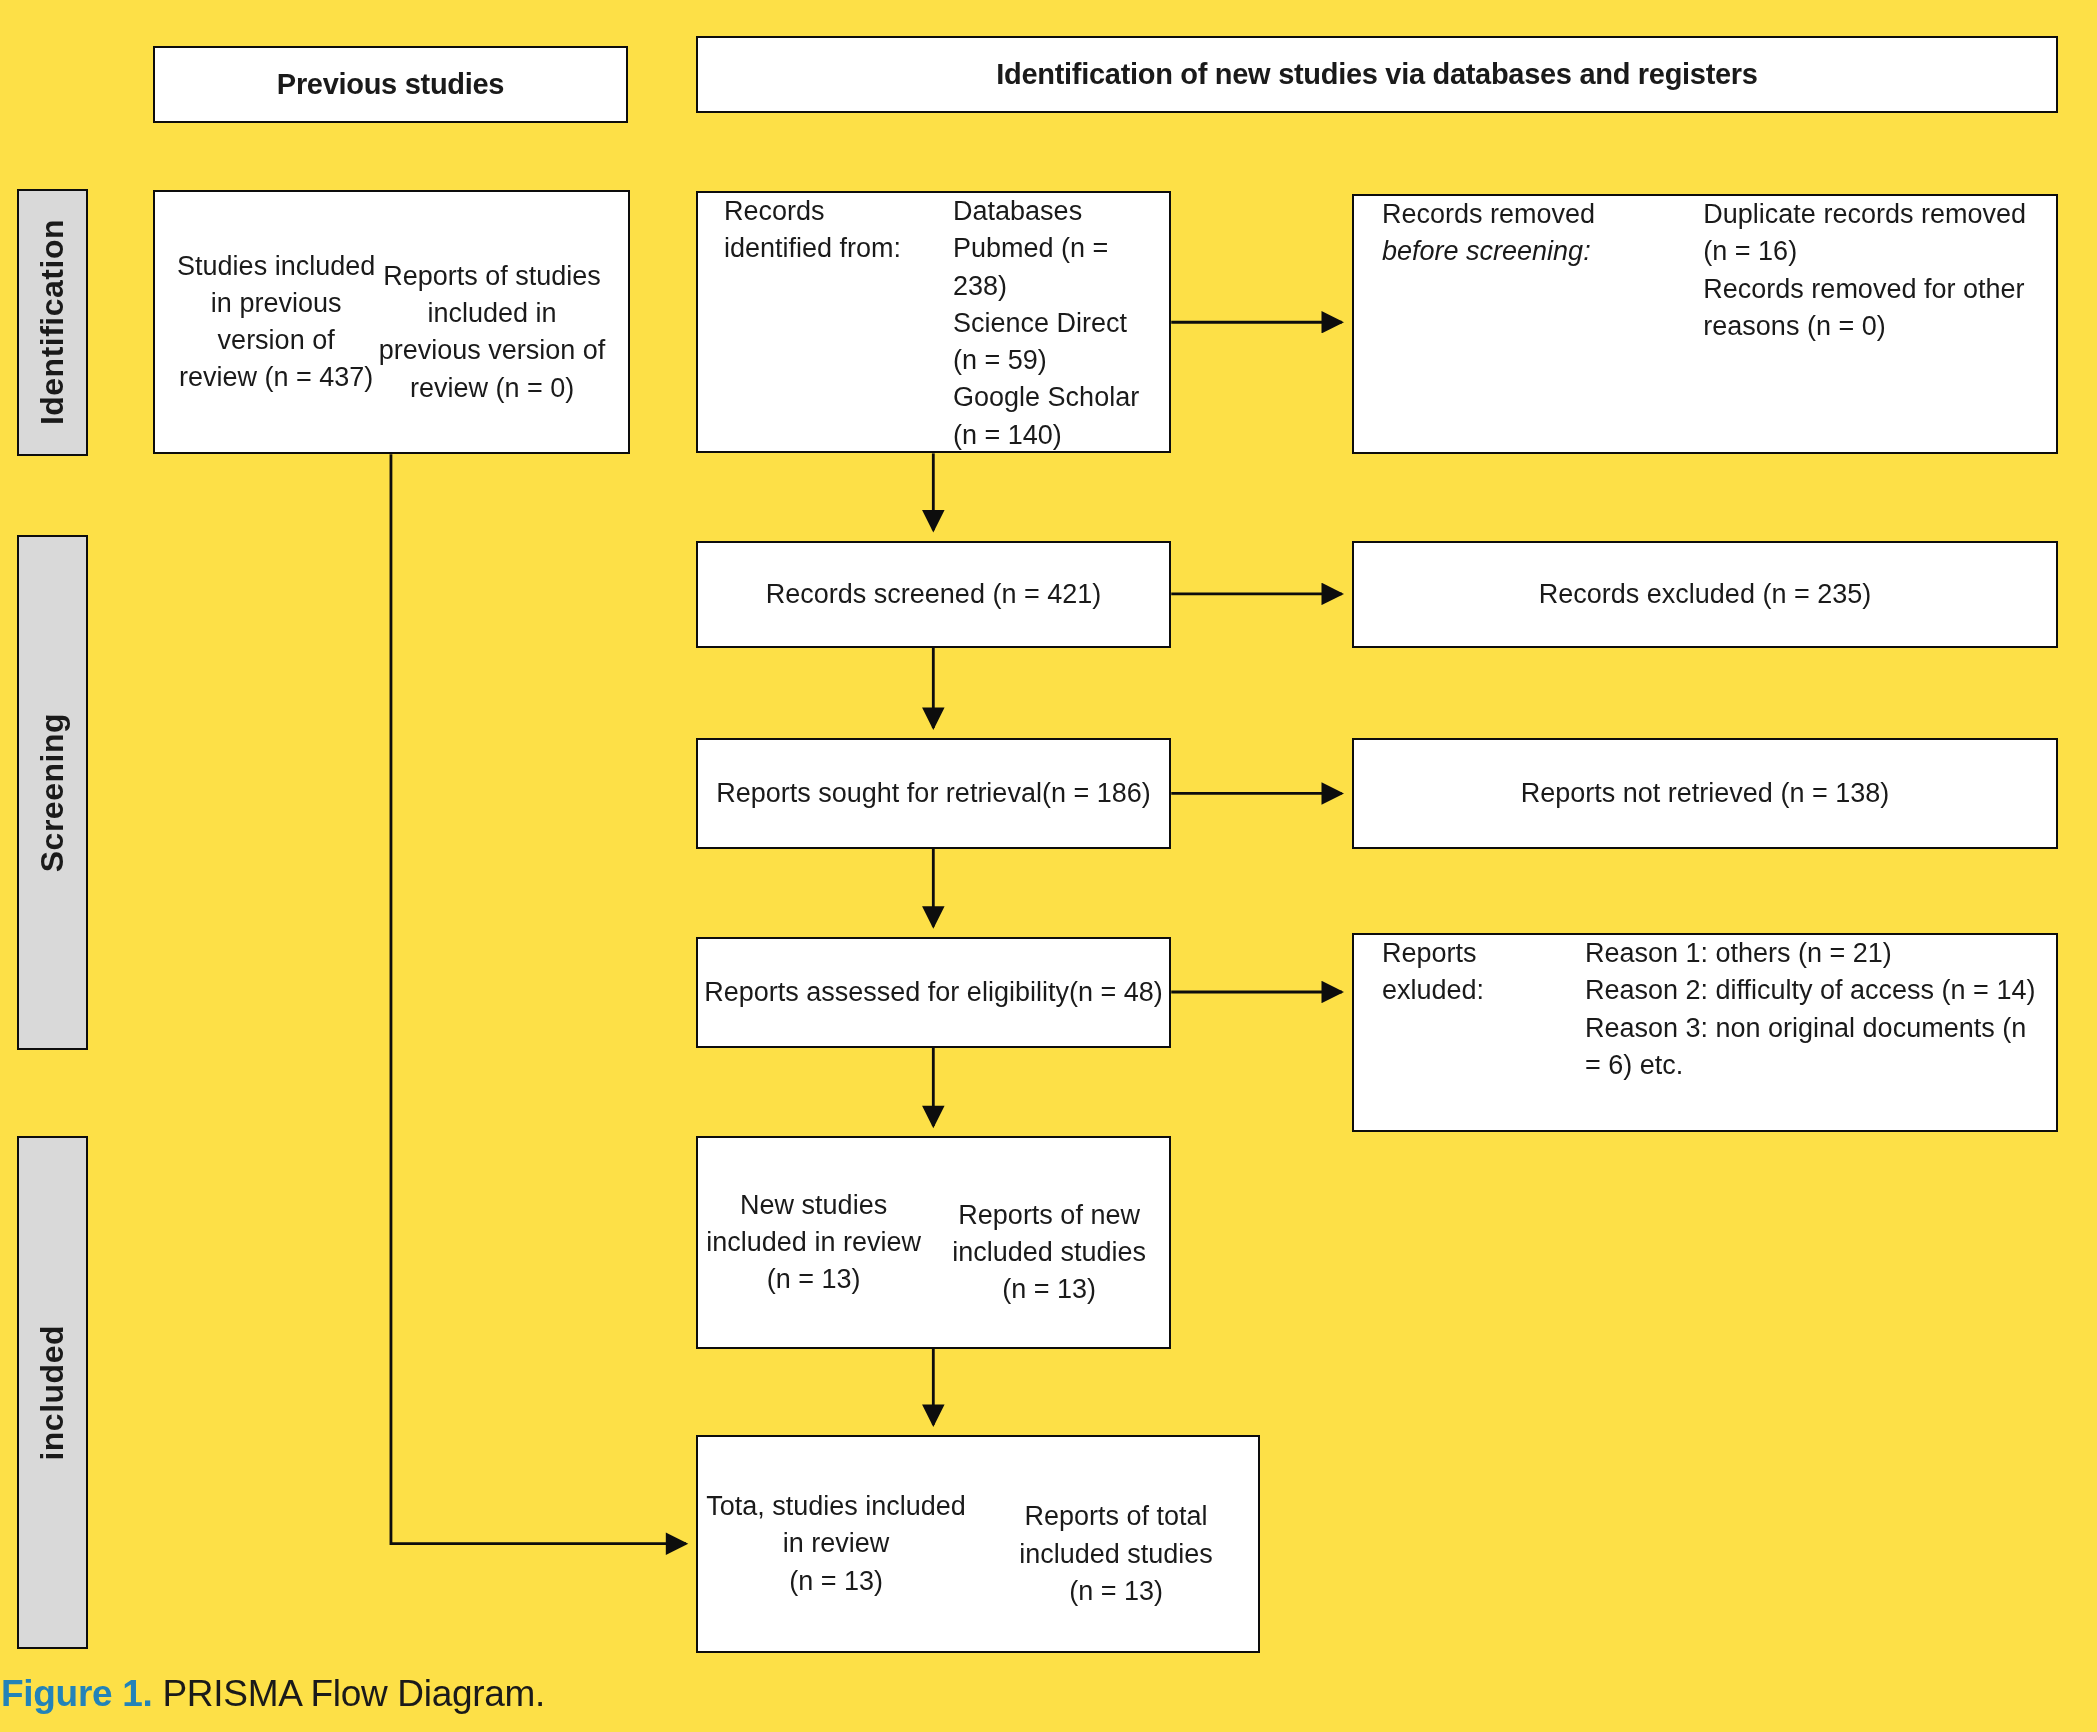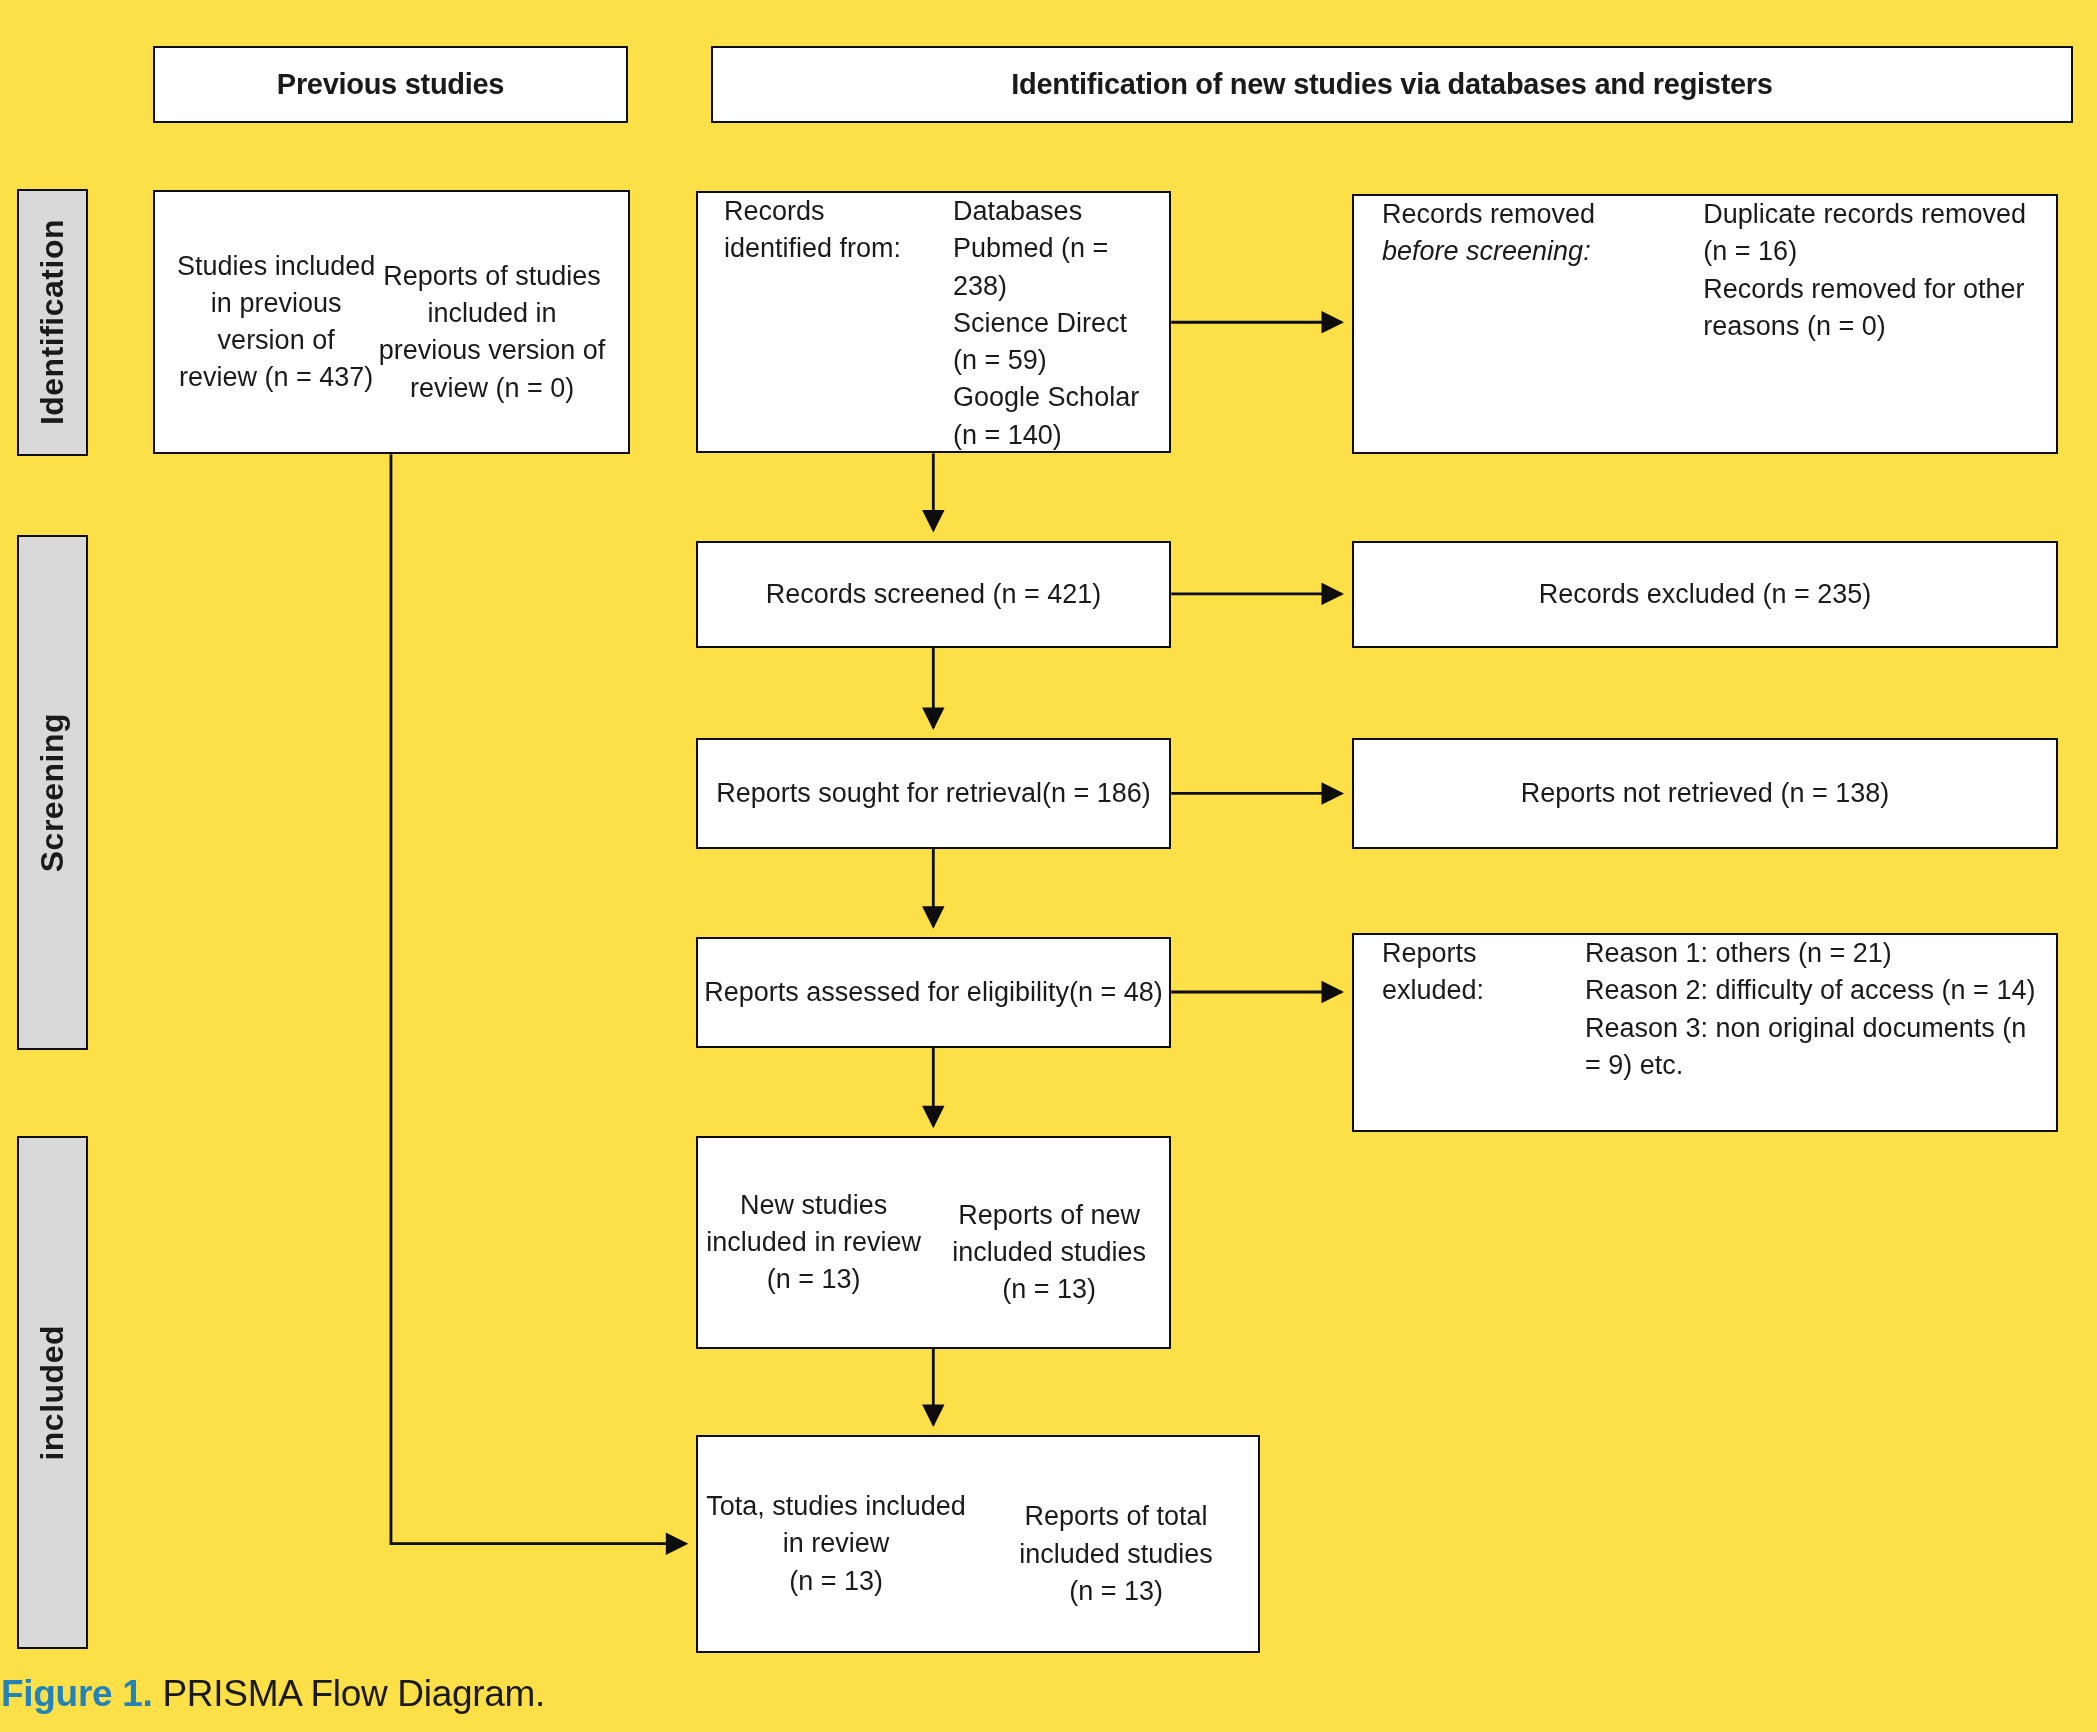--- a/index.html
+++ b/index.html
@@ -103,21 +103,21 @@
     <path d="M996,906 V989" stroke="#0d0d0d" stroke-width="3" fill="none" marker-end="url(#arrowhead)"></path>
     <path d="M1250,1059 H1432" stroke="#0d0d0d" stroke-width="3" fill="none" marker-end="url(#arrowhead)"></path>
     <path d="M996,1118 V1202" stroke="#0d0d0d" stroke-width="3" fill="none" marker-end="url(#arrowhead)"></path>
     <path d="M996,1440 V1521" stroke="#0d0d0d" stroke-width="3" fill="none" marker-end="url(#arrowhead)"></path>
     <path d="M417,485 V1648 H732" stroke="#0d0d0d" stroke-width="3" fill="none" marker-end="url(#arrowhead)"></path>
   </svg>
 
   <div class="header-box" style="left:153px; top:46px; width:475px; height:77px;">
     <span>Previous studies</span>
   </div>
-  <div class="header-box" style="left:696px; top:46px; width:1362px; height:77px;margin-left:15px;">
+  <div class="header-box" style="left:696px; top:36px; width:1362px; height:77px;">
     <span>Identification of new studies via databases and registers</span>
   </div>
 
   <div class="side-bar" style="top:189px; height:267px;">
     <span class="vlabel">Identification</span>
   </div>
   <div class="side-bar" style="top:535px; height:515px;">
     <span class="vlabel">Screening</span>
   </div>
   <div class="side-bar" style="top:1136px; height:513px;">
@@ -166,21 +166,21 @@
 
   <div class="box center" style="left:696px; top:937px; width:475px; height:111px;">
     <div>Reports assessed for eligibility</div>
     <div>(n = 48)</div>
   </div>
   <div class="box left pad-l-wide" style="left:1352px; top:933px; width:706px; height:199px;">
     <div>Reports exluded:</div>
     <div class="indent" style="padding-left:32px;">
       <div>Reason 1: others (n = 21)</div>
       <div>Reason 2: difficulty of access (n = 14)</div>
-      <div>Reason 3: non original documents (n = 9) etc.</div>
+      <div>Reason 3: non original documents (n = 6) etc.</div>
     </div>
   </div>
 
   <div class="box center" style="left:696px; top:1136px; width:475px; height:213px;">
     <div class="para">
       <div>New studies included in review</div>
       <div>(n = 13)</div>
     </div>
     <div class="para">
       <div>Reports of new included studies</div>

